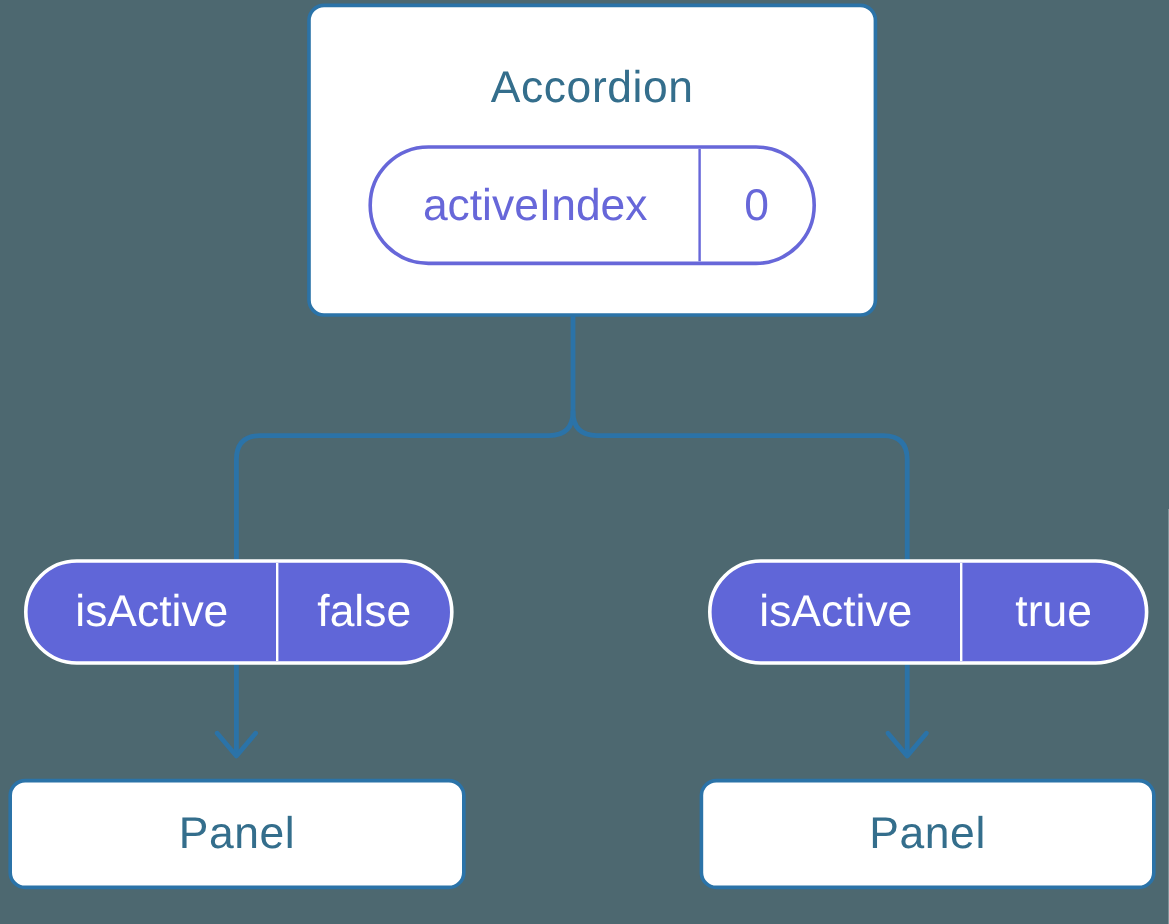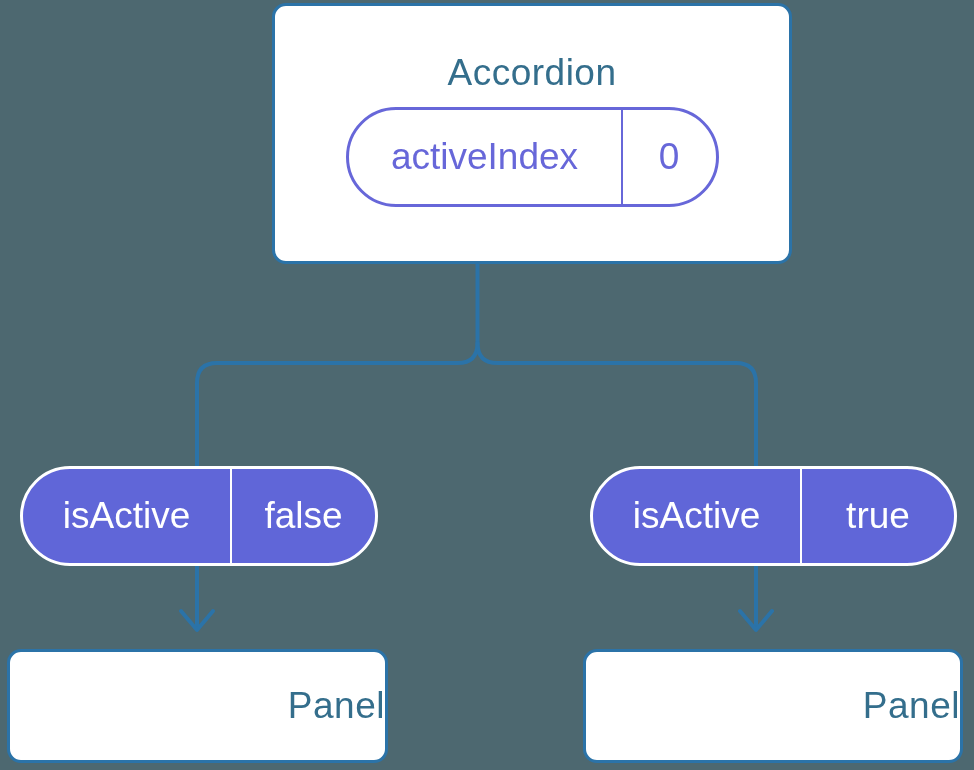--- a/index.html
+++ b/index.html
@@ -36,34 +36,34 @@
     stroke-linecap: round;
     stroke-linejoin: round;
   }
   .card {
     position: absolute;
     background: var(--card-bg);
     border: 3px solid var(--card-border);
     border-radius: 14px;
   }
   .accordion-card {
-    left: 272px; top: 3px;
-    width: 520px; height: 261px;
+    left: 256px; top: 3px;
+    width: 475px; height: 261px;
     display: flex; flex-direction: column; align-items: center;
   }
   .card-title {
     margin-top: 45px;
     font-size: 37px;
     line-height: 44px;
     font-weight: 500;
     color: var(--card-text);
     letter-spacing: 0.5px;
   }
   .state-pill {
-    margin-top: 12px;
+    margin-top: 26px;
     width: 373px; height: 100px;
     border: 3px solid var(--state-accent);
     border-radius: 52px;
     display: flex;
     overflow: hidden;
     background: var(--card-bg);
     color: var(--state-accent);
     font-size: 37px;
   }
   .state-pill .pill-cell-name {
@@ -71,21 +71,21 @@
     border-right: 2.5px solid var(--state-accent);
     display: flex; align-items: center; justify-content: center;
   }
   .state-pill .pill-cell-value {
     width: 93px;
     display: flex; align-items: center; justify-content: center;
   }
   .prop-pill {
     position: absolute;
     top: 466px;
-    height: 100px;
+    height: 88px;
     background: var(--prop-bg);
     border: 3px solid var(--prop-border);
     border-radius: 52px;
     display: flex;
     overflow: hidden;
     color: var(--prop-text);
     font-size: 37px;
   }
   .prop-pill-left  { left: 20px;  width: 358px; }
   .prop-pill-right { left: 590px; width: 367px; }
@@ -93,22 +93,22 @@
     width: 209px;
     border-right: 2.5px solid var(--prop-border);
     display: flex; align-items: center; justify-content: center;
   }
   .prop-pill .pill-cell-value {
     flex: 1;
     display: flex; align-items: center; justify-content: center;
   }
   .panel-card {
     top: 649px;
-    height: 114px;
-    display: flex; align-items: center; justify-content: flex-end;
+    height: 92px;
+    display: flex; align-items: center; justify-content: center;
     font-size: 37px;
     font-weight: 500;
     color: var(--card-text);
     letter-spacing: 0.5px;
   }
   .panel-card-left  { left: 7px;   width: 381px; }
   .panel-card-right { left: 583px; width: 380px; }
 </style>
 </head>
 <body>

